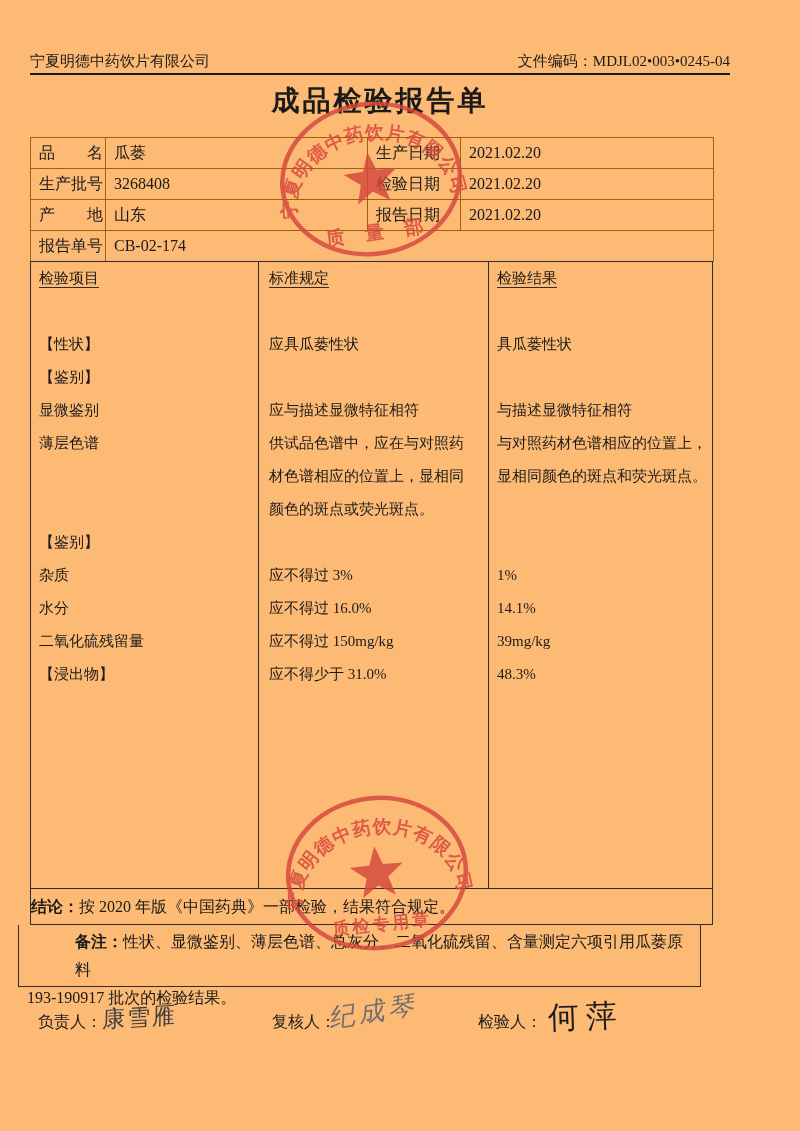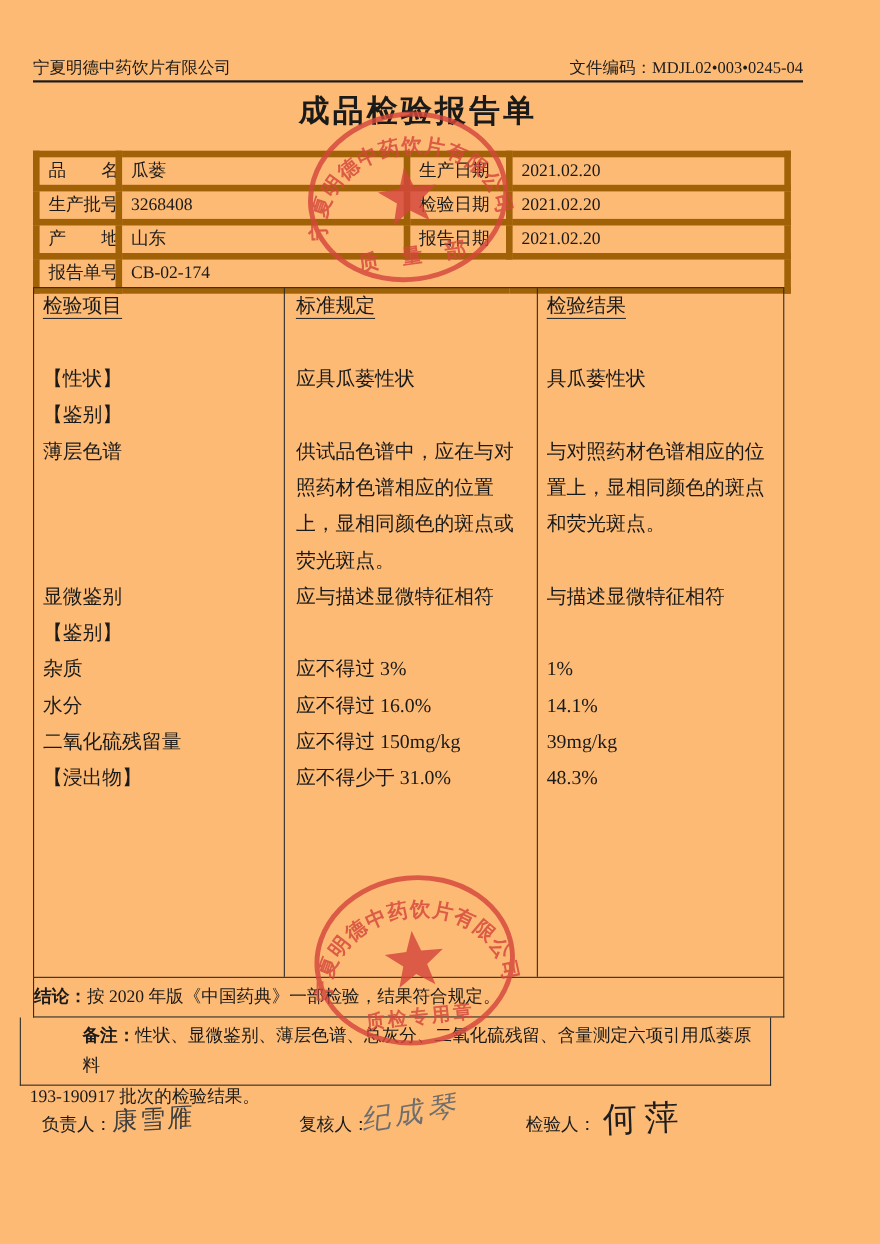--- a/index.html
+++ b/index.html
@@ -10,25 +10,25 @@
   }
   
   .hdr-left  { position:absolute; left:30px;  top:52px; font-size:15px; }
   .hdr-right { position:absolute; right:70px; top:52px; font-size:15px;text-align:right; }
   .hdr-rule  { position:absolute; left:30px;  top:73px; width:700px; height:2px; background:#1a1a1a; }
   .doc-title { position:absolute; left:30px;  top:82px; width:700px; text-align:center;
                font-size:28px; font-weight:bold; letter-spacing:3px; }
   
   .info-table { position:absolute; left:30px; top:137px; width:683px;
                 border-collapse:collapse; table-layout:fixed; }
-  .info-table td { border:6px solid #a16207; height:31px; font-size:16px;
+  .info-table td { border:1px solid #a16207; height:31px; font-size:16px;
                    padding:0 8px; white-space:nowrap; overflow:hidden; }
   
   .inspection { position:absolute; left:30px; top:261px; width:683px; height:628px;
-                border:1px solid #2d2d2d; font-size:18px; }
+                border:1px solid #2d2d2d; font-size:15px; }
   .vline { position:absolute; top:0; bottom:0; width:1px; background:#2d2d2d; }
   .vline.v1 { left:227px; } .vline.v2 { left:457px; }
   .insp-grid { display:grid; grid-template-columns:227px 230px 1fr; }
   .insp-grid .c1 { padding-left:8px;  line-height:33px; min-height:33px; }
   .insp-grid .c2 { padding-left:11px; padding-right:10px; line-height:33px; min-height:33px; }
   .insp-grid .c3 { padding-left:9px;  padding-right:4px;  line-height:33px; min-height:33px; }
   .insp-head { height:33px; }
   .insp-head .c2, .insp-head .c3 { }
   .uline { border-bottom:1px solid #2d2d2d; padding-bottom:1px; }
   .spacer-row { height:33px; }
@@ -114,28 +114,28 @@
       <div class="c1">【性状】</div>
       <div class="c2">应具瓜蒌性状</div>
       <div class="c3">具瓜蒌性状</div>
     </div>
     <div class="insp-grid">
       <div class="c1">【鉴别】</div>
       <div class="c2"></div>
       <div class="c3"></div>
     </div>
     <div class="insp-grid">
+      <div class="c1">显微鉴别</div>
+      <div class="c2">应与描述显微特征相符</div>
+      <div class="c3">与描述显微特征相符</div>
+    </div>
+    <div class="insp-grid">
       <div class="c1">薄层色谱</div>
       <div class="c2">供试品色谱中，应在与对照药材色谱相应的位置上，显相同颜色的斑点或荧光斑点。</div>
       <div class="c3">与对照药材色谱相应的位置上，显相同颜色的斑点和荧光斑点。</div>
-    </div>
-    <div class="insp-grid">
-      <div class="c1">显微鉴别</div>
-      <div class="c2">应与描述显微特征相符</div>
-      <div class="c3">与描述显微特征相符</div>
     </div>
     <div class="insp-grid">
       <div class="c1">【鉴别】</div>
       <div class="c2"></div>
       <div class="c3"></div>
     </div>
     <div class="insp-grid">
       <div class="c1">杂质</div>
       <div class="c2">应不得过 3%</div>
       <div class="c3">1%</div>

